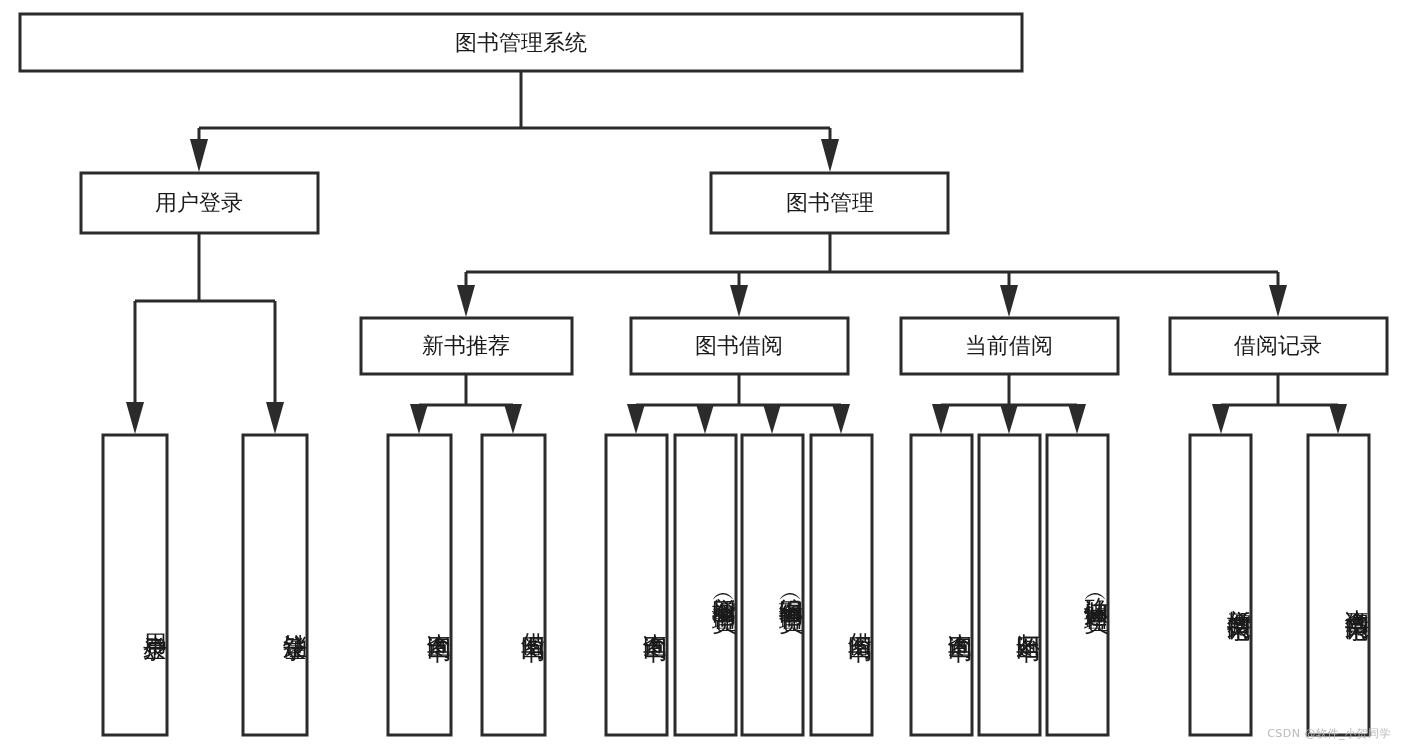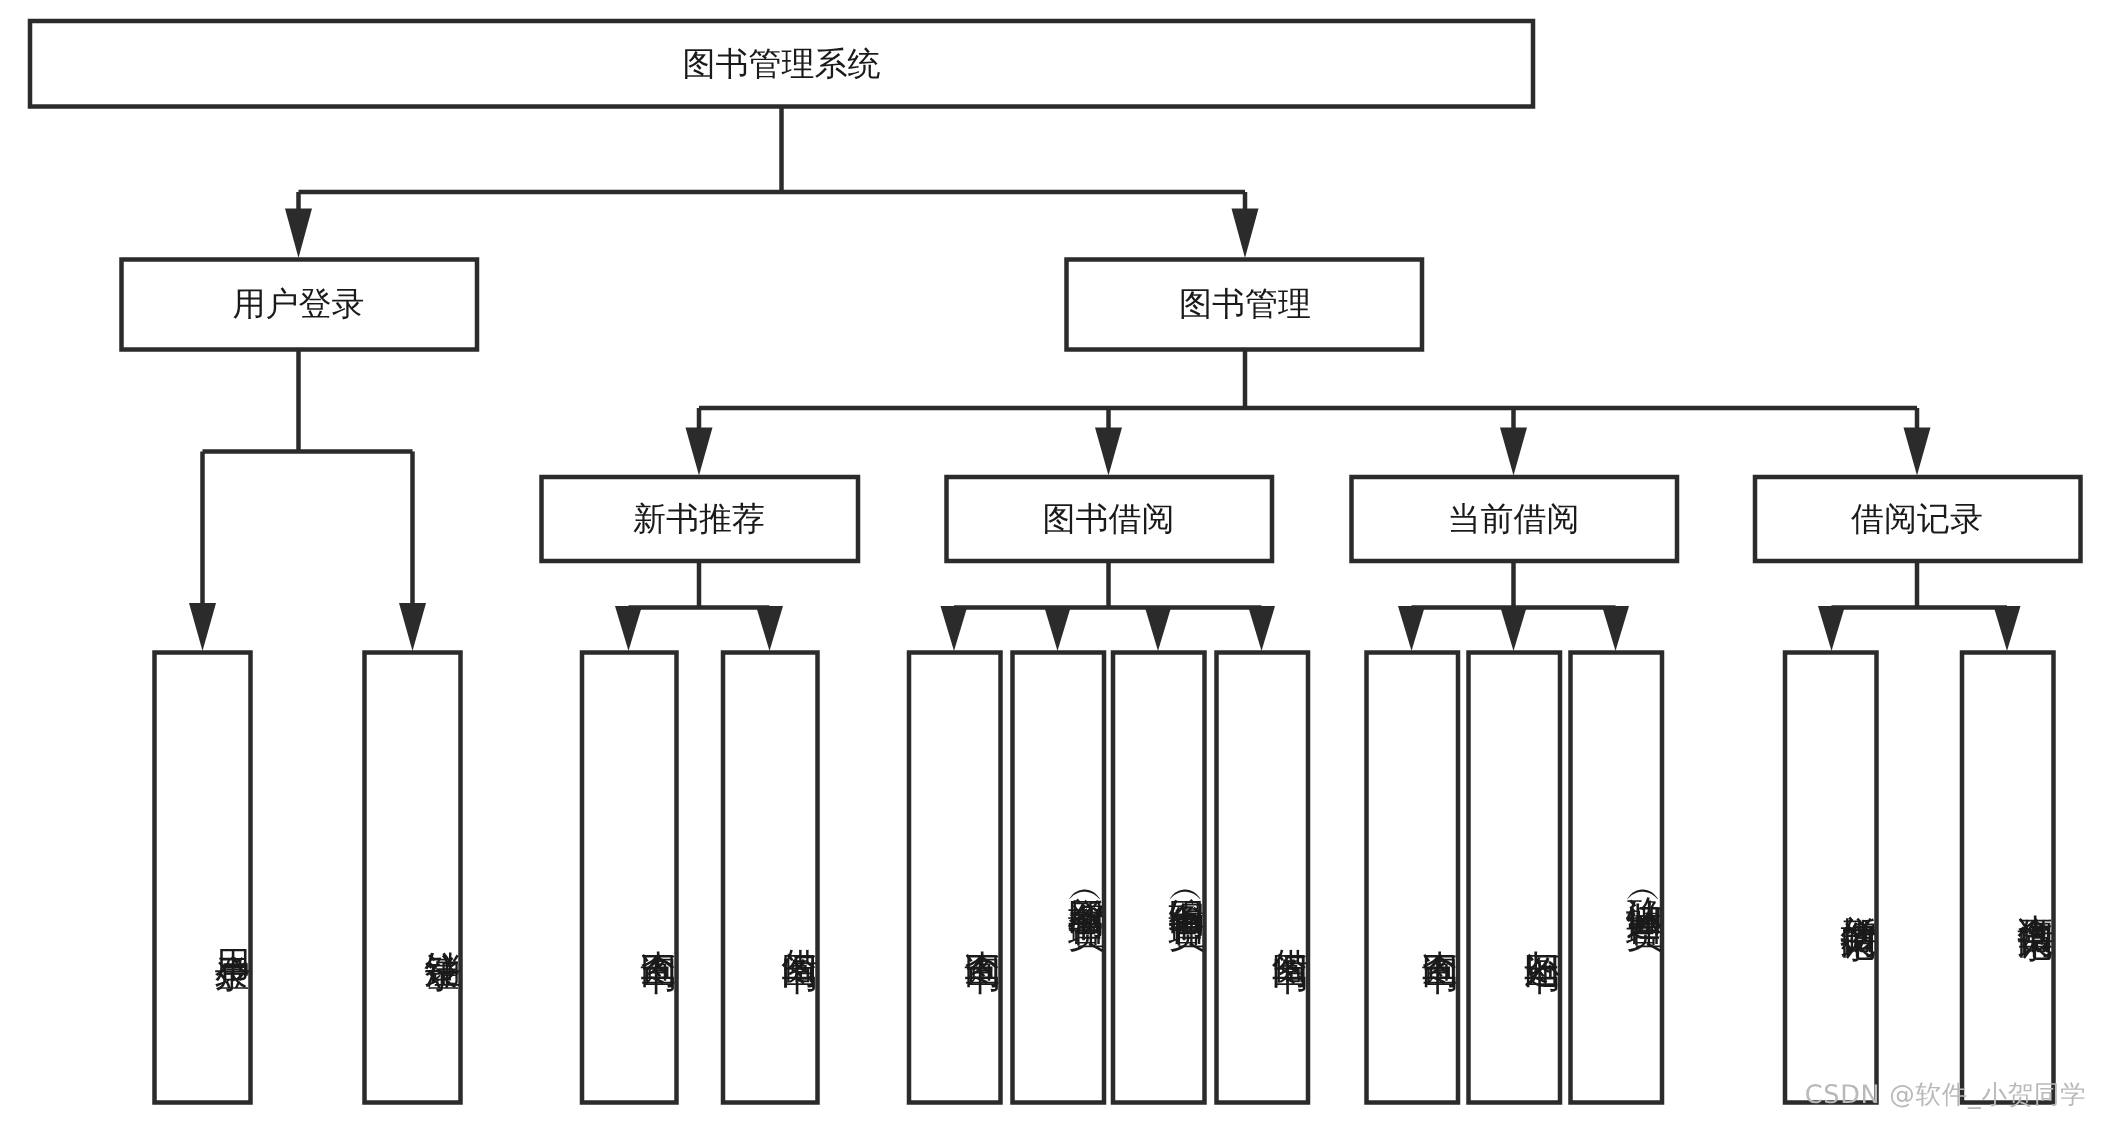--- a/index.html
+++ b/index.html
@@ -59,21 +59,21 @@
     letter-spacing: 2px;
     color: #1a1a1a;
     white-space: nowrap;
     pointer-events: none;
   }
   .watermark {
     position: absolute;
     right: 14px;
     bottom: 6px;
     font-family: "DejaVu Sans", "Liberation Sans", sans-serif;
-    font-size: 17px;
+    font-size: 11px;
     color: #b9b9b9;
     letter-spacing: 0.5px;
     white-space: nowrap;
   }
 </style>
 </head>
 <body>
 
 <div id="diagram-root">
 

